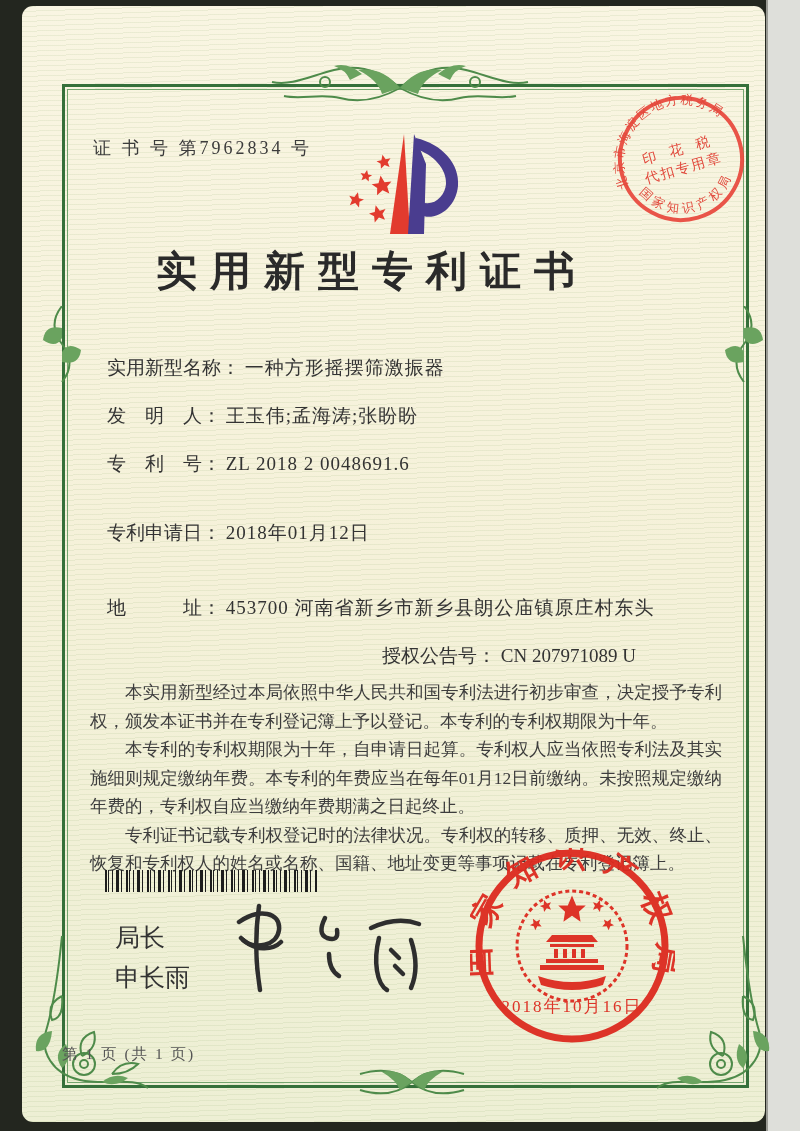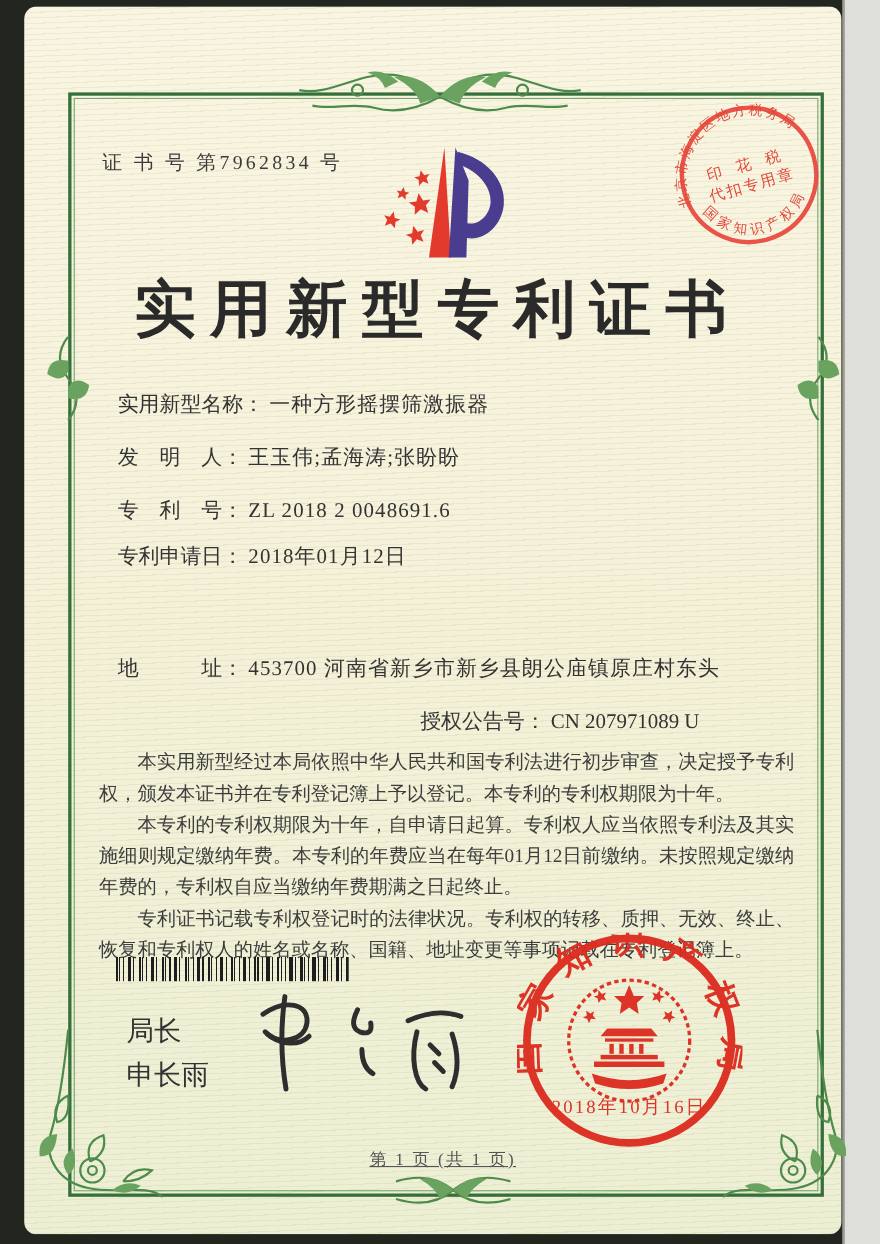--- a/index.html
+++ b/index.html
@@ -11,37 +11,37 @@
         background-color:#f6f2db;
         background-image:repeating-linear-gradient(178deg,rgba(150,180,120,0.15) 0 1px,transparent 1px 5px),
         linear-gradient(180deg,#f9f5e2 0%,#f5f1d9 50%,#edefd4 100%);border-radius:11px;}
   .frame{position:absolute;left:40px;top:78px;width:681px;height:998px;border:3px solid #35703a;}
   .frame::before{content:"";position:absolute;inset:2px;border:1px solid #74a56e;}
   .ornament{position:absolute;pointer-events:none;}
   .cert-no{position:absolute;left:71px;top:130px;font-size:18px;letter-spacing:3px;color:#3c3c3c;}
   .logo{position:absolute;left:318px;top:124px;width:120px;height:110px;}
   .stamp{position:absolute;left:584px;top:78px;width:150px;height:150px;transform:rotate(-16deg);opacity:.92;}
   .title{position:absolute;left:0;top:238px;width:700px;text-align:center;margin:0;
-         font-size:56px;font-weight:600;letter-spacing:13px;color:#2a2a2a;padding-left:26px;}
+         font-size:41px;font-weight:600;letter-spacing:13px;color:#2a2a2a;}
   .field{position:absolute;left:85px;font-size:19px;color:#333;white-space:nowrap;}
   .field .lab{display:inline-block;color:#333;}
   .field .val{letter-spacing:1px;}
   .grant-no{position:absolute;left:360px;top:637px;font-size:19px;color:#333;white-space:nowrap;}
   .paras{position:absolute;left:68px;top:672px;width:632px;font-size:17.5px;line-height:28.5px;
          color:#3d3d3d;text-align:justify;}
   .paras p{margin:0;text-indent:2em;}
   .barcode{position:absolute;left:83px;top:864px;width:212px;height:22px;
     background:repeating-linear-gradient(90deg,#1d1d1d 0 2px,transparent 2px 3px,#1d1d1d 3px 4px,
     transparent 4px 7px,#1d1d1d 7px 8px,transparent 8px 11px,#1d1d1d 11px 14px,transparent 14px 16px,
     #1d1d1d 16px 17px,transparent 17px 21px);}
   .director{position:absolute;left:93px;top:912px;font-size:25px;color:#333;line-height:40px;}
   .signature{position:absolute;left:203px;top:886px;width:215px;height:112px;}
   .seal{position:absolute;left:448px;top:842px;width:205px;height:205px;opacity:.95;}
-  .footer{position:absolute;left:40px;top:1038px;width:681px;text-align:center;
-          font-size:15.5px;letter-spacing:2px;color:#555;text-decoration:underline;}
+  .footer{position:absolute;left:40px;top:1038px;width:681px;
+          font-size:15.5px;letter-spacing:2px;color:#555;}
   svg text{font-family:"Liberation Serif","DejaVu Serif",serif;}
 </style>
 </head>
 <body>
 
 <div class="right-strip"></div>
 
 <div class="page">
 
   <div class="frame"></div>
@@ -158,21 +158,21 @@
     <span class="val">王玉伟;孟海涛;张盼盼</span>
   </div>
   <div class="field" style="top:349px;">
     <span class="lab">实用新型名称：</span>
     <span class="val">一种方形摇摆筛激振器</span>
   </div>
   <div class="field" style="top:445px;">
     <span class="lab">专　利　号：</span>
     <span class="val">ZL 2018 2 0048691.6</span>
   </div>
-  <div class="field" style="top:487px;">
+  <div class="field" style="top:514px;">
     <span class="lab">专利申请日：</span>
     <span class="val">2018年01月12日</span>
   </div>
   <div class="field" style="top:589px;">
     <span class="lab">地　　　址：</span>
     <span class="val">453700 河南省新乡市新乡县朗公庙镇原庄村东头</span>
   </div>
   <div class="grant-no">
     <span class="lab">授权公告号：</span>
     <span class="val">CN 207971089 U</span>

